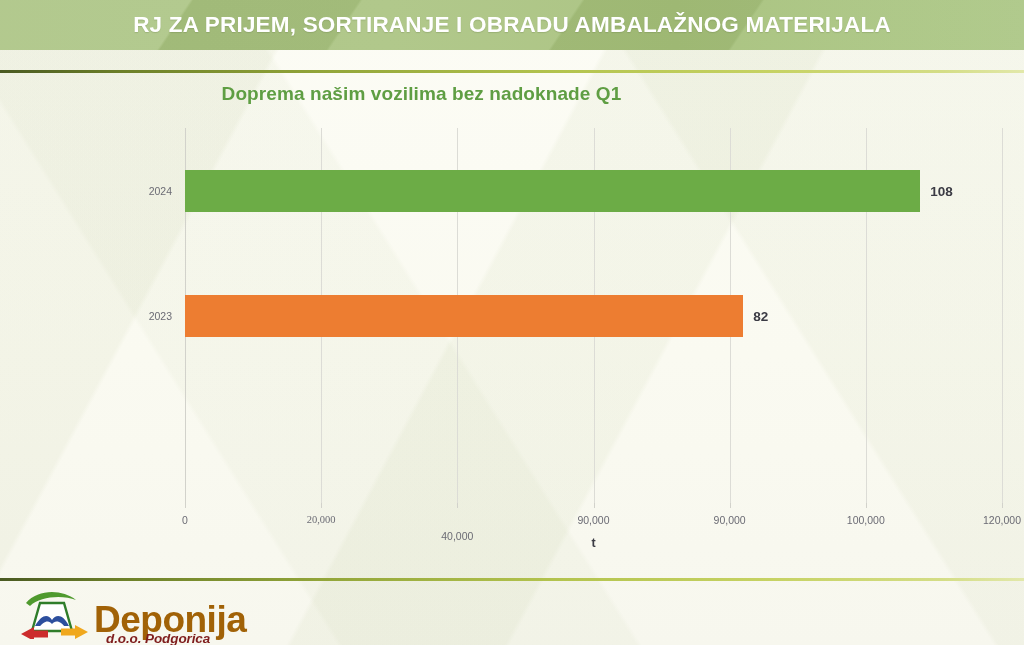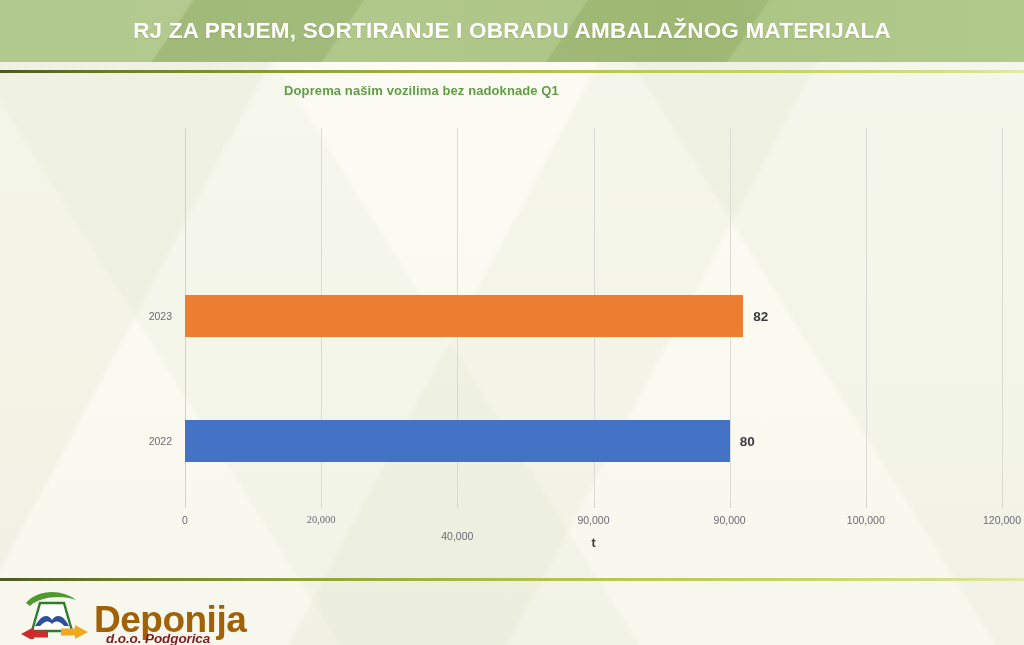--- a/index.html
+++ b/index.html
@@ -15,21 +15,21 @@
   .slide-texture{
     position:absolute; inset:0; pointer-events:none;
     background:
       linear-gradient(118deg, rgba(180,190,140,.10) 0 22%, rgba(255,255,255,0) 22.4% 46%, rgba(175,190,135,.09) 46.4% 62%, rgba(255,255,255,0) 62.4% 100%),
       linear-gradient(-122deg, rgba(170,185,130,.08) 0 30%, rgba(255,255,255,0) 30.4% 55%, rgba(175,190,140,.07) 55.4% 76%, rgba(255,255,255,0) 76.4% 100%),
       linear-gradient(180deg,#fcfcf5 0%, #fafaf1 55%, #f7f7ee 100%);
   }
 
   
   .header{
-    position:absolute; left:0; top:0; width:1024px; height:62px;
+    position:absolute; left:0; top:0; width:1024px; height:50px;
     background:
       linear-gradient(124deg, rgba(255,255,255,.14) 0 18%, rgba(0,0,0,.035) 18.3% 34%, rgba(255,255,255,.10) 34.3% 55%, rgba(0,0,0,.04) 55.3% 72%, rgba(255,255,255,.08) 72.3% 100%),
       linear-gradient(90deg,#a6c07c 0%, #a8c27e 38%, #a4bf78 66%, #aac683 100%);
     display:flex; align-items:center; justify-content:center;
   }
   .header-title{
     color:#ffffff; font-size:22.5px; font-weight:bold;
     letter-spacing:.2px; white-space:nowrap;
     text-shadow:0 1px 1px rgba(90,110,60,.25);
   }
@@ -39,21 +39,21 @@
     position:absolute; left:0; width:1024px; height:3px;
     background:linear-gradient(90deg,#4a5a22 0%, #6d8029 12%, #93a63a 32%, #b4c44f 55%, #c6d263 75%, #d4dd86 92%, #e2e8aa 100%);
   }
   .rule-top{ top:70px; }
   .rule-bottom{ top:578px; }
 
   
   .chart-area{ position:absolute; left:0; top:73px; width:1024px; height:505px; }
   .chart-title{
     position:absolute; top:10px; left:0; width:843px; text-align:center;
-    color:#5f9e43; font-size:13px; font-weight:bold; letter-spacing:.1px;
+    color:#5f9e43; font-size:19px; font-weight:bold; letter-spacing:.1px;
   }
 
   
   .plot{
     position:absolute; left:185px; top:55px; width:817px; height:375px;
   }
   .gridline{
     position:absolute; top:0; width:1px; height:375px; background:#dcdcd6;
   }
   .axis-y{
@@ -128,29 +128,29 @@
         <div class="tick-label" style="left: 408.5px;">90,000</div>
         <div class="gridline" style="left: 544.667px;"></div>
         <div class="tick-mark" style="left: 544.667px;"></div>
         <div class="tick-label" style="left: 544.667px;">90,000</div>
         <div class="gridline" style="left: 680.833px;"></div>
         <div class="tick-mark" style="left: 680.833px;"></div>
         <div class="tick-label" style="left: 680.833px;">100,000</div>
         <div class="gridline" style="left: 817px;"></div>
         <div class="tick-mark" style="left: 817px;"></div>
         <div class="tick-label" style="left: 817px; text-align: right;">120,000</div>
+        <div class="bar-row" style="top: 41.5px; height: 42px;">
+          <div class="cat-label">2024</div>
+          <div class="bar" style="width: 735.3px; background: rgb(108, 172, 70);"></div>
+          <div class="bar-label" style="left: 745.3px;">108</div>
+        </div>
         <div class="bar-row" style="top: 166.5px; height: 42px;">
           <div class="cat-label">2023</div>
           <div class="bar" style="width: 558.283px; background: rgb(237, 125, 49);"></div>
           <div class="bar-label" style="left: 568.283px;">82</div>
-        </div>
-        <div class="bar-row" style="top: 291.5px; height: 42px;">
-          <div class="cat-label">2022</div>
-          <div class="bar" style="width: 544.667px; background: rgb(68, 114, 196);"></div>
-          <div class="bar-label" style="left: 554.667px;">80</div>
         </div>
       </div>
   </div>
 
   <div class="rule rule-bottom"></div>
 
   <div class="footer">
     <div class="logo">
       <div class="logo-mark">
         <svg width="74" height="52" viewBox="0 0 74 52">

